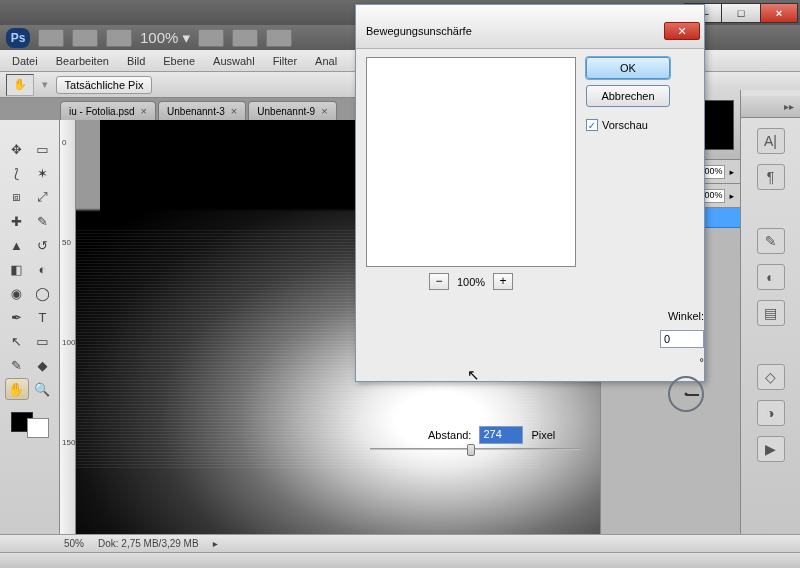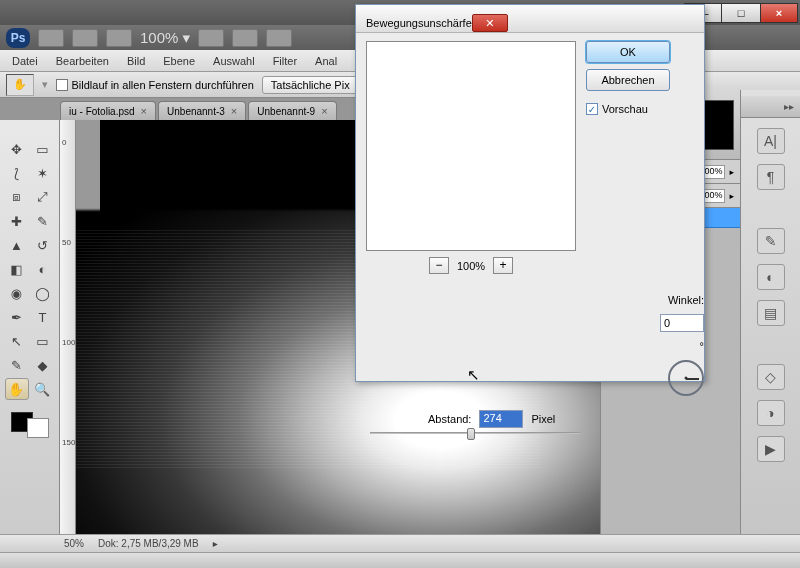--- a/index.html
+++ b/index.html
@@ -62,21 +62,21 @@
   .mid-inp { width:34px; height:14px; background:#fff; border:1px solid #999; font-size:9px; text-align:right; padding-right:2px; }
   .blue-row { height:20px; background:#4aa3ff; border-bottom:1px solid #2a7ad0; }
   .mid-status { position:absolute; bottom:2px; left:0; right:0; height:22px; background:linear-gradient(#e2e2e2,#c8c8c8); border-top:1px solid #999; display:flex; align-items:center; justify-content:flex-end; gap:8px; padding-right:6px; font-size:11px; color:#555; }
 
   
   .statusbar { position:absolute; left:0; right:0; bottom:16px; height:18px; background:linear-gradient(#e8e8e8,#cfcfcf); border-top:1px solid #999; display:flex; align-items:center; font-size:10px; padding-left:64px; gap:14px; color:#444; }
   .bottom-scroll { position:absolute; left:0; right:0; bottom:0; height:16px; background:linear-gradient(#e0e0e0,#c4c4c4); border-top:1px solid #999; }
 
   
   .dialog { position:absolute; left:355px; top:4px; width:350px; height:378px; background:#ececec; border:1px solid #7a94b3; box-shadow:2px 2px 6px rgba(0,0,0,.3); font-size:11px; }
-  .dlg-title { height:28px; background:linear-gradient(#fcfcfc,#dedede); border-bottom:1px solid #b3b3b3; display:flex; align-items:center; padding:9px 4px 0 10px; }
+  .dlg-title { height:44px; background:linear-gradient(#fcfcfc,#dedede); border-bottom:1px solid #b3b3b3; display:flex; align-items:center; justify-content:space-between; padding:9px 4px 0 10px; }
   .dlg-close { width:36px; height:18px; background:linear-gradient(#e26a5f,#c12f20); border:1px solid #8b1f14; color:#fff; font-size:11px; display:flex; align-items:center; justify-content:center; border-radius:2px; cursor:pointer; }
   .dlg-body { display:flex; padding:8px 10px; gap:10px; }
   .preview { width:210px; height:210px; background:#fff; border:1px solid #888; }
   .dlg-buttons { display:flex; flex-direction:column; gap:6px; }
   .dlg-btn { width:84px; height:22px; border:1px solid #6a8cb8; border-radius:3px; font-size:11px; cursor:pointer; background:linear-gradient(#fafafa,#e0e0e0); }
   .dlg-btn.primary { background:linear-gradient(#dff1fd,#aad6f6); box-shadow:0 0 0 1px #5db0e8; }
   .dlg-chk-row { display:flex; align-items:center; gap:4px; margin-top:6px; }
   .dlg-chk { width:12px; height:12px; border:1px solid #6a8cb8; background:#fff; display:flex; align-items:center; justify-content:center; color:#2a72c0; font-size:10px; }
   .zoom-row { display:flex; align-items:center; justify-content:center; gap:8px; margin-top:-2px; }
   .zbtn { width:20px; height:17px; border:1px solid #888; background:linear-gradient(#fcfcfc,#e4e4e4); font-size:12px; line-height:14px; text-align:center; cursor:pointer; }
@@ -120,24 +120,20 @@
   <span class="menu-item">Bild</span>
   <span class="menu-item">Ebene</span>
   <span class="menu-item">Auswahl</span>
   <span class="menu-item">Filter</span>
   <span class="menu-item">Anal</span>
 </div>
 
 <div class="opts-bar">
   <div class="hand-ico">✋</div>
   <span style="color:#888">▾</span>
-  <div style="display:flex;align-items:center;gap:4px;">
-    <div class="chk"></div>
-    <span>Bildlauf in allen Fenstern durchführen</span>
-  </div>
   <button class="opt-btn">Tatsächliche Pix</button>
 </div>
 
 <div class="doc-tabs">
   <div class="tab">
     <span>iu - Fotolia.psd</span>
     <span class="tab-x">×</span>
   </div>
   <div class="tab">
     <span>Unbenannt-3</span>

